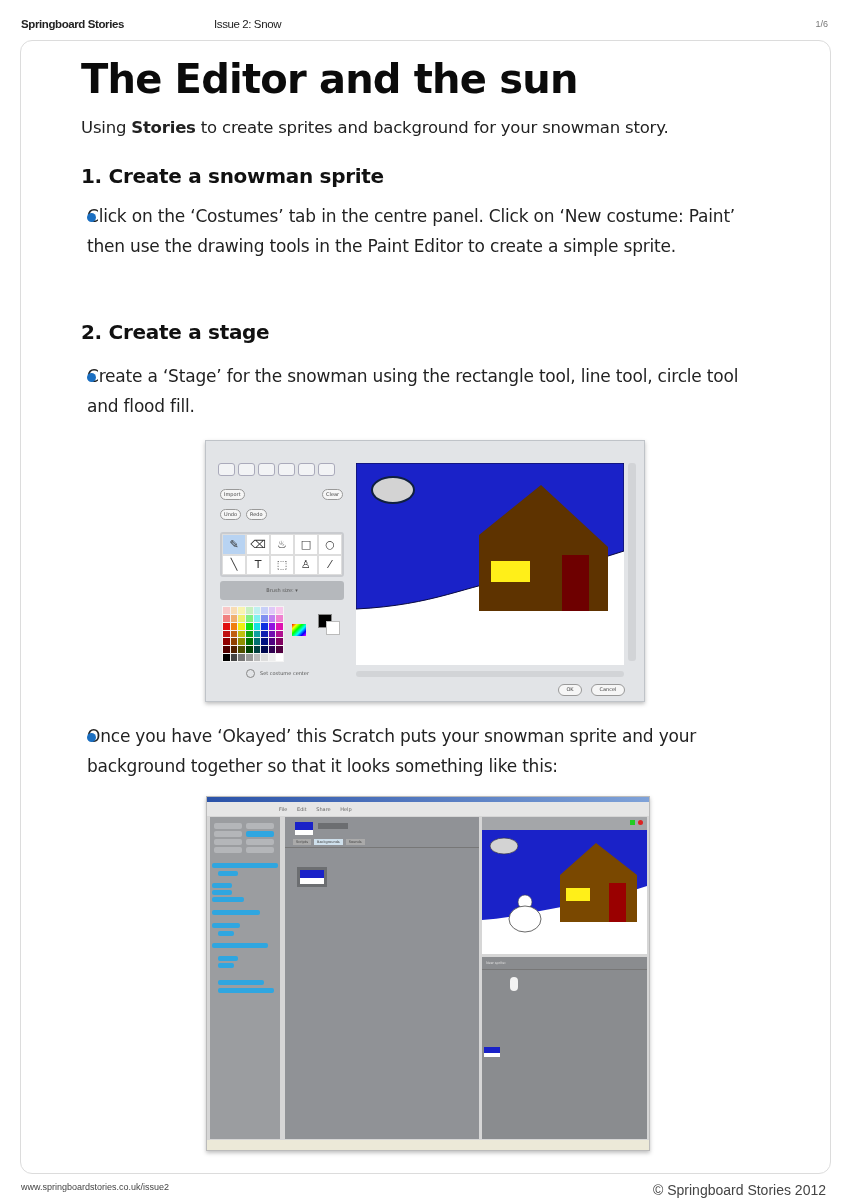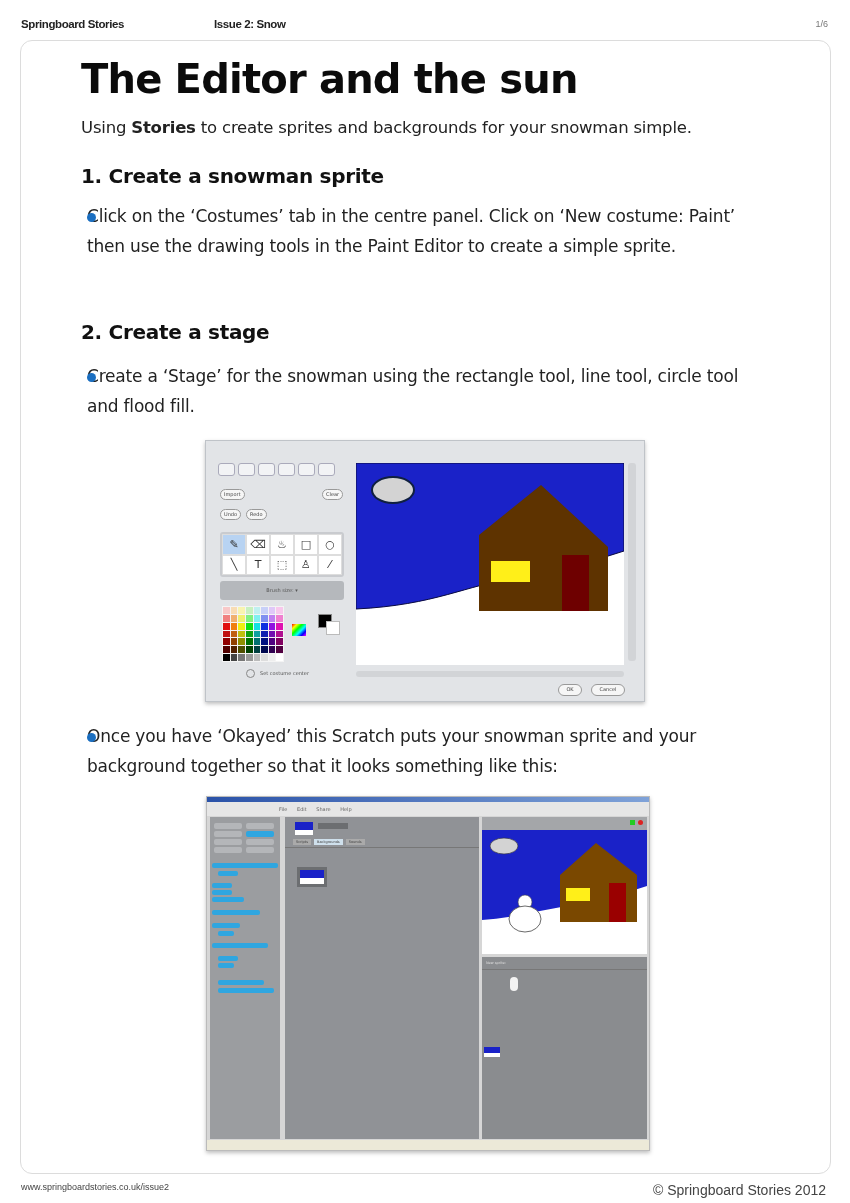--- a/index.html
+++ b/index.html
@@ -1,21 +1,21 @@
 <!DOCTYPE html>
 <html><head>
 <meta charset="utf-8">
 <style>
   * { box-sizing: border-box; margin: 0; padding: 0; }
   html, body { width: 850px; height: 1203px; background: #ffffff; overflow: hidden; }
   body { font-family: "DejaVu Sans", "Liberation Sans", sans-serif; color: #111; position: relative; }
 
   .topbar { position: absolute; top: 0; left: 0; width: 850px; height: 38px; margin-top: 8px; }
   .topbar .brand { position: absolute; left: 21px; top: 10px; font-size: 11.5px; font-weight: bold; letter-spacing: -0.4px; color: #222; font-family: "Liberation Sans", sans-serif; }
-  .topbar .issue { position: absolute; left: 170px; top: 10px; font-size: 11.5px; font-weight: bold; letter-spacing: -0.4px; color: #222; font-family: "Liberation Sans", sans-serif; padding-left: 44px; }
+  .topbar .issue { position: absolute; left: 170px; top: 10px; font-size: 11.5px; font-weight: normal; letter-spacing: -0.4px; color: #222; font-family: "Liberation Sans", sans-serif; padding-left: 44px; }
   .topbar .page { position: absolute; right: 22px; top: 11px; font-size: 9px; color: #777; font-family: "Liberation Sans", sans-serif; text-align: right; }
 
   .card { position: absolute; left: 20px; top: 40px; width: 811px; height: 1134px; border: 1.5px solid #dcdcdc; border-radius: 12px; background: #fff; }
 
   .title { position: absolute; left: 81px; top: 56px; font-size: 40px; font-weight: bold; letter-spacing: -0.8px; color: #0b0b0b; }
   .intro { position: absolute; left: 81px; top: 118px; font-size: 16.5px; color: #222; letter-spacing: -0.2px; }
   .intro b { font-weight: bold; }
   .h2 { position: absolute; left: 81px; font-size: 20px; font-weight: bold; color: #111; letter-spacing: -0.3px; }
   .bullet { position: absolute; left: 87px; width: 660px; font-size: 17px; line-height: 29.5px; color: #222; letter-spacing: -0.2px; }
   .bullet .dot { position: absolute; left: 0; top: 11px; width: 9px; height: 9px; border-radius: 50%; background: #1b6fc1; }
@@ -59,21 +59,21 @@
 
 <div class="topbar">
   <span class="brand">Springboard Stories</span>
   <span class="issue">Issue 2: Snow</span>
   <span class="page">1/6</span>
 </div>
 
 <div class="card"></div>
 
 <h1 class="title">The Editor and the sun</h1>
-<p class="intro"><span>Using </span><b>Stories</b><span> to create sprites and backgrounds for your snowman simple.</span></p>
+<p class="intro"><span>Using </span><b>Stories</b><span> to create sprites and background for your snowman story.</span></p>
 
 <h2 class="h2" style="top:164px">1. Create a snowman sprite</h2>
 <div class="bullet" style="top:202px">
   <span class="dot"></span>
   <span class="txt">Click on the ‘Costumes’ tab in the centre panel. Click on ‘New costume: Paint’ then use the drawing tools in the Paint Editor to create a simple sprite.</span>
 </div>
 
 <h2 class="h2" style="top:320px">2. Create a stage</h2>
 <div class="bullet" style="top:362px">
   <span class="dot"></span>

